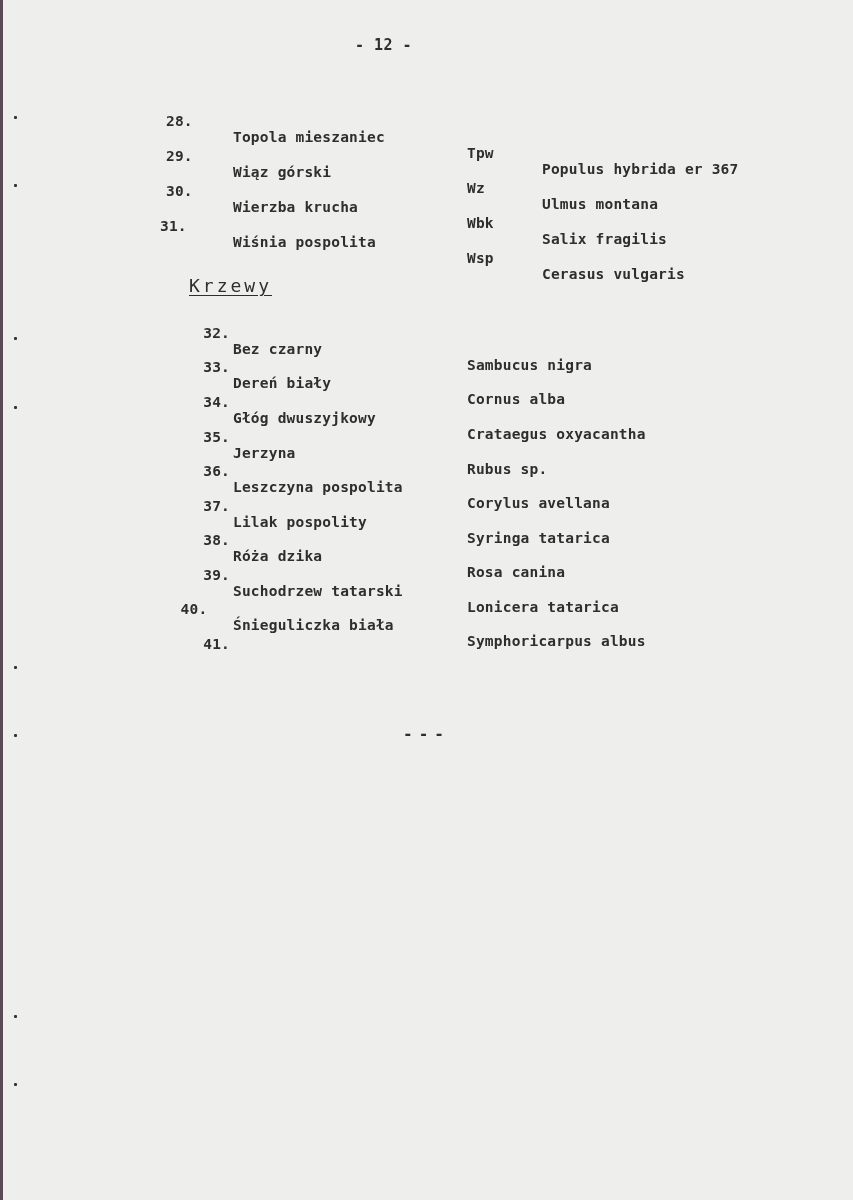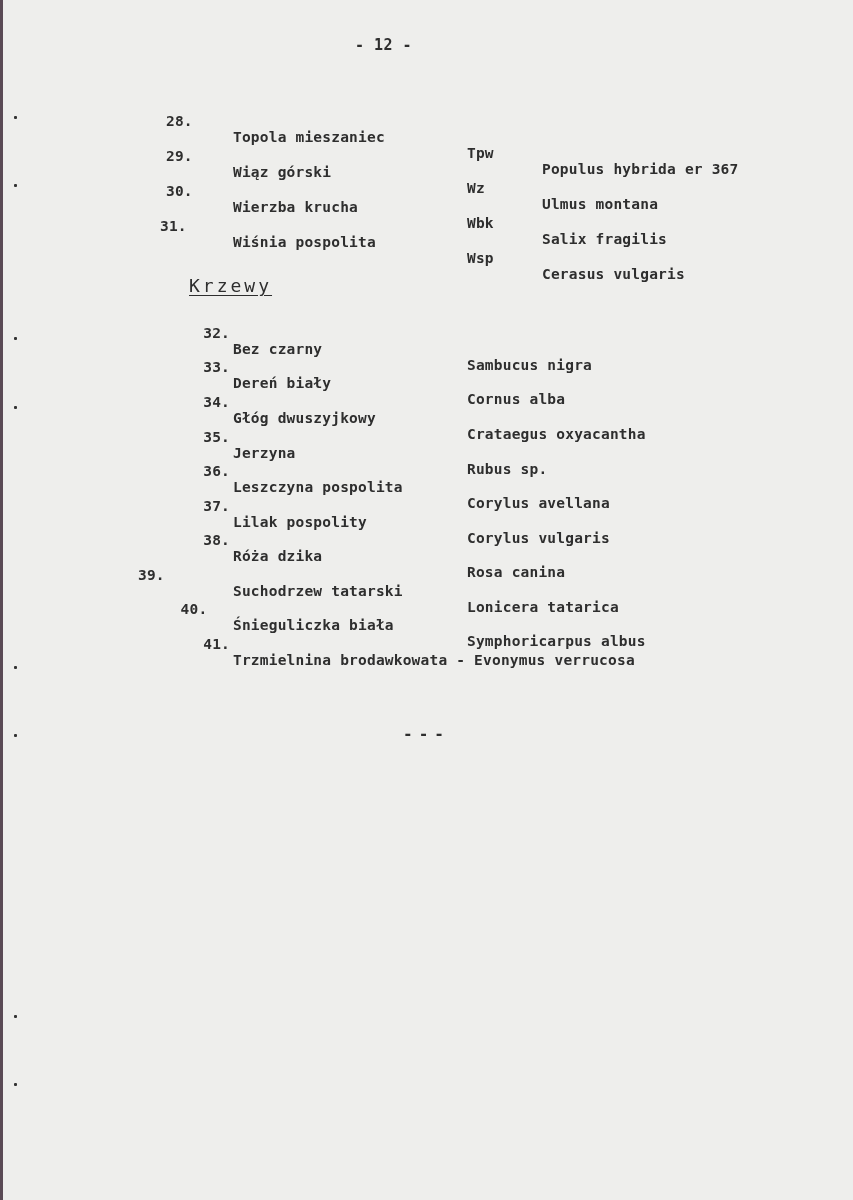--- a/index.html
+++ b/index.html
@@ -106,36 +106,35 @@
     <span class="latin" style="left:467px">Rubus sp.</span>
   </div>
   <div class="row" style="top:447px;left:0;width:853px">
     <span class="num" style="left:150px;width:80px;text-align:right">36.</span>
     <span class="name" style="left:233px">Leszczyna pospolita</span>
     <span class="latin" style="left:467px">Corylus avellana</span>
   </div>
   <div class="row" style="top:482px;left:0;width:853px">
     <span class="num" style="left:150px;width:80px;text-align:right">37.</span>
     <span class="name" style="left:233px">Lilak pospolity</span>
-    <span class="latin" style="left:467px">Corylus vulgaris</span>
+    <span class="latin" style="left:467px">Syringa tatarica</span>
   </div>
   <div class="row" style="top:516px;left:0;width:853px">
     <span class="num" style="left:150px;width:80px;text-align:right">38.</span>
     <span class="name" style="left:233px">Róża dzika</span>
     <span class="latin" style="left:467px">Rosa canina</span>
   </div>
   <div class="row" style="top:551px;left:0;width:853px">
-    <span class="num" style="left:138px;width:80px;text-align:left">39.</span>
+    <span class="num" style="left:150px;width:80px;text-align:right">39.</span>
     <span class="name" style="left:233px">Suchodrzew tatarski</span>
     <span class="latin" style="left:467px">Lonicera tatarica</span>
   </div>
   <div class="row" style="top:585px;left:0;width:853px">
     <span class="num" style="left:154px;width:80px;text-align:center">40.</span>
     <span class="name" style="left:233px">Śnieguliczka biała</span>
     <span class="latin" style="left:467px">Symphoricarpus albus</span>
   </div>
   <div class="row" style="top:620px;left:0;width:853px">
     <span class="num" style="left:150px;width:80px;text-align:right">41.</span>
-    <span class="name" style="left:233px">Trzmielnina brodawkowata - Evonymus verrucosa</span>
   </div>
 </div>
 
 <div class="end-mark">---</div>
 
 </body></html>

